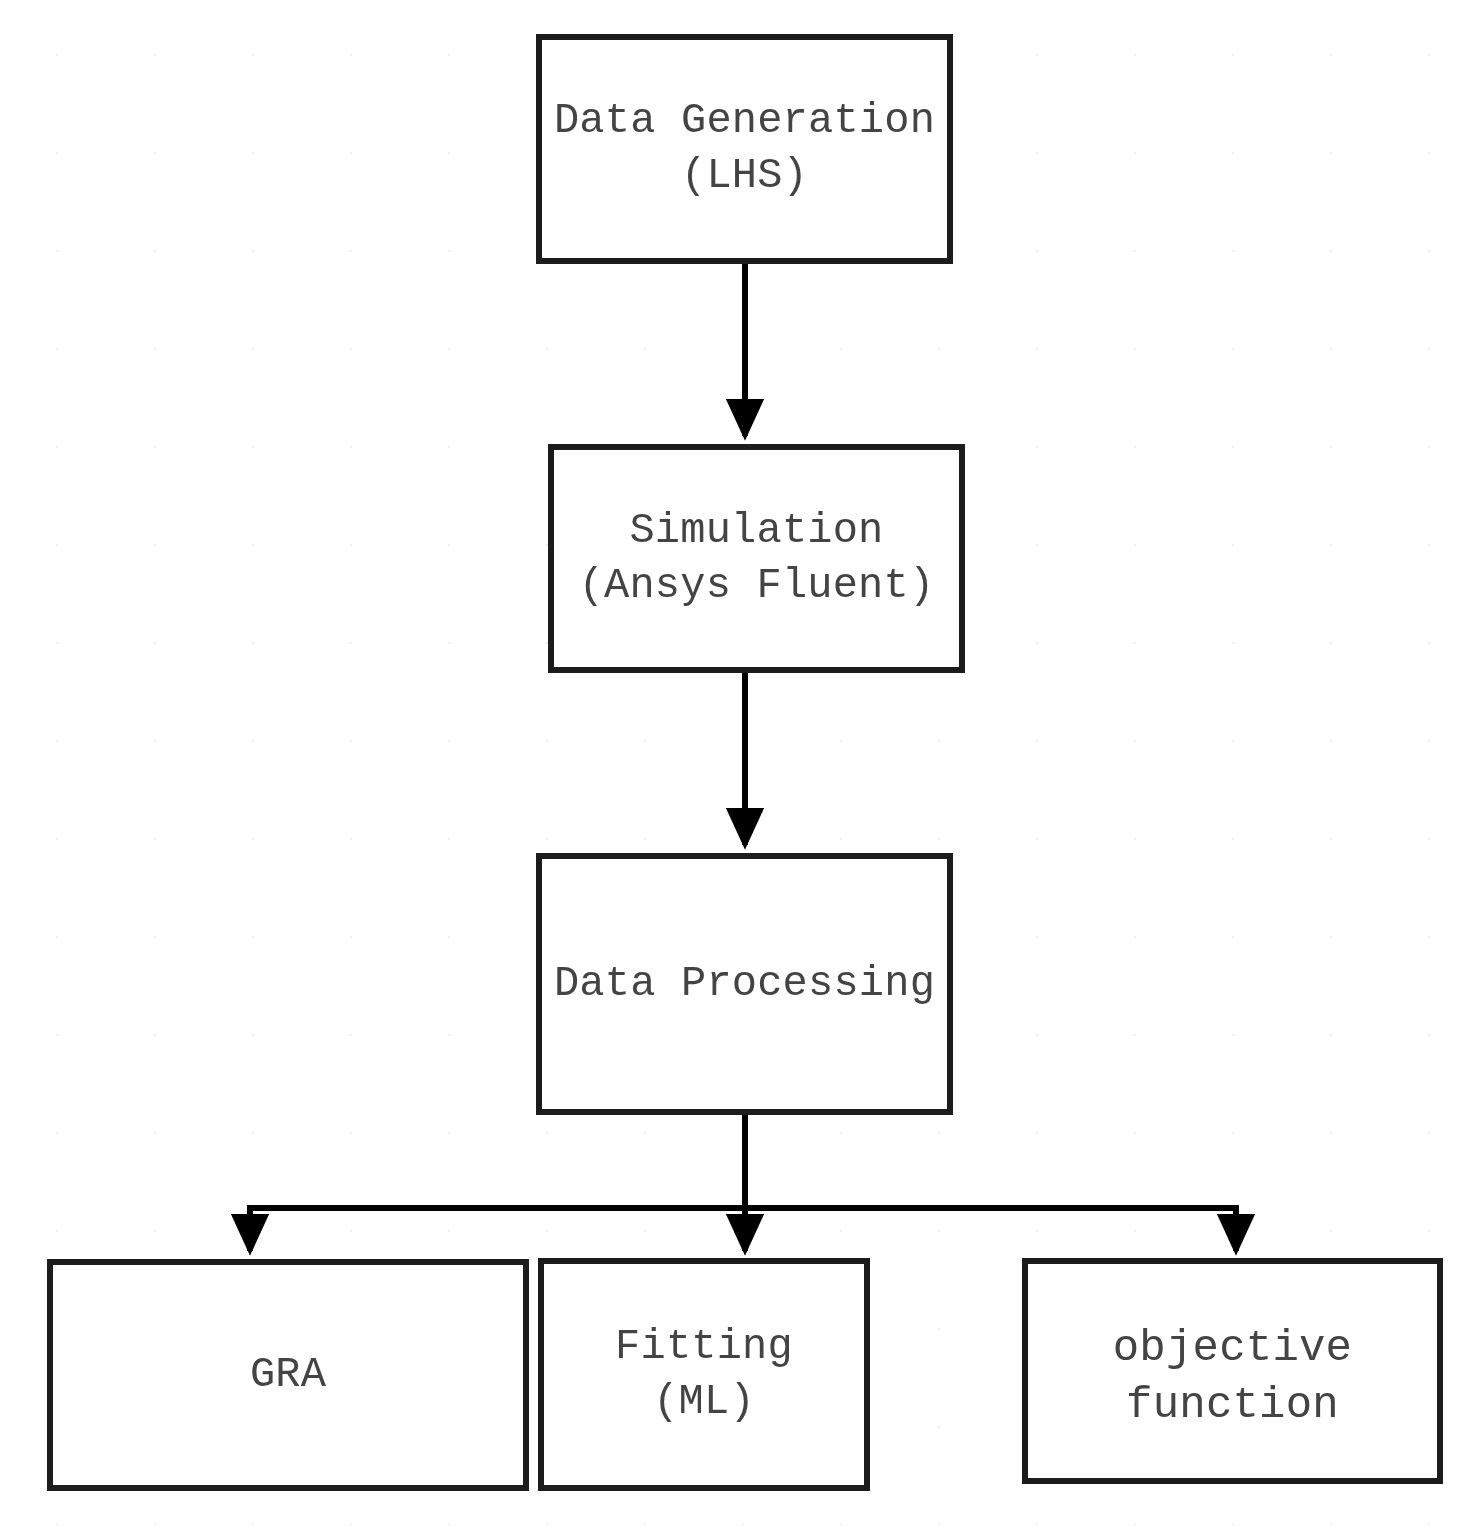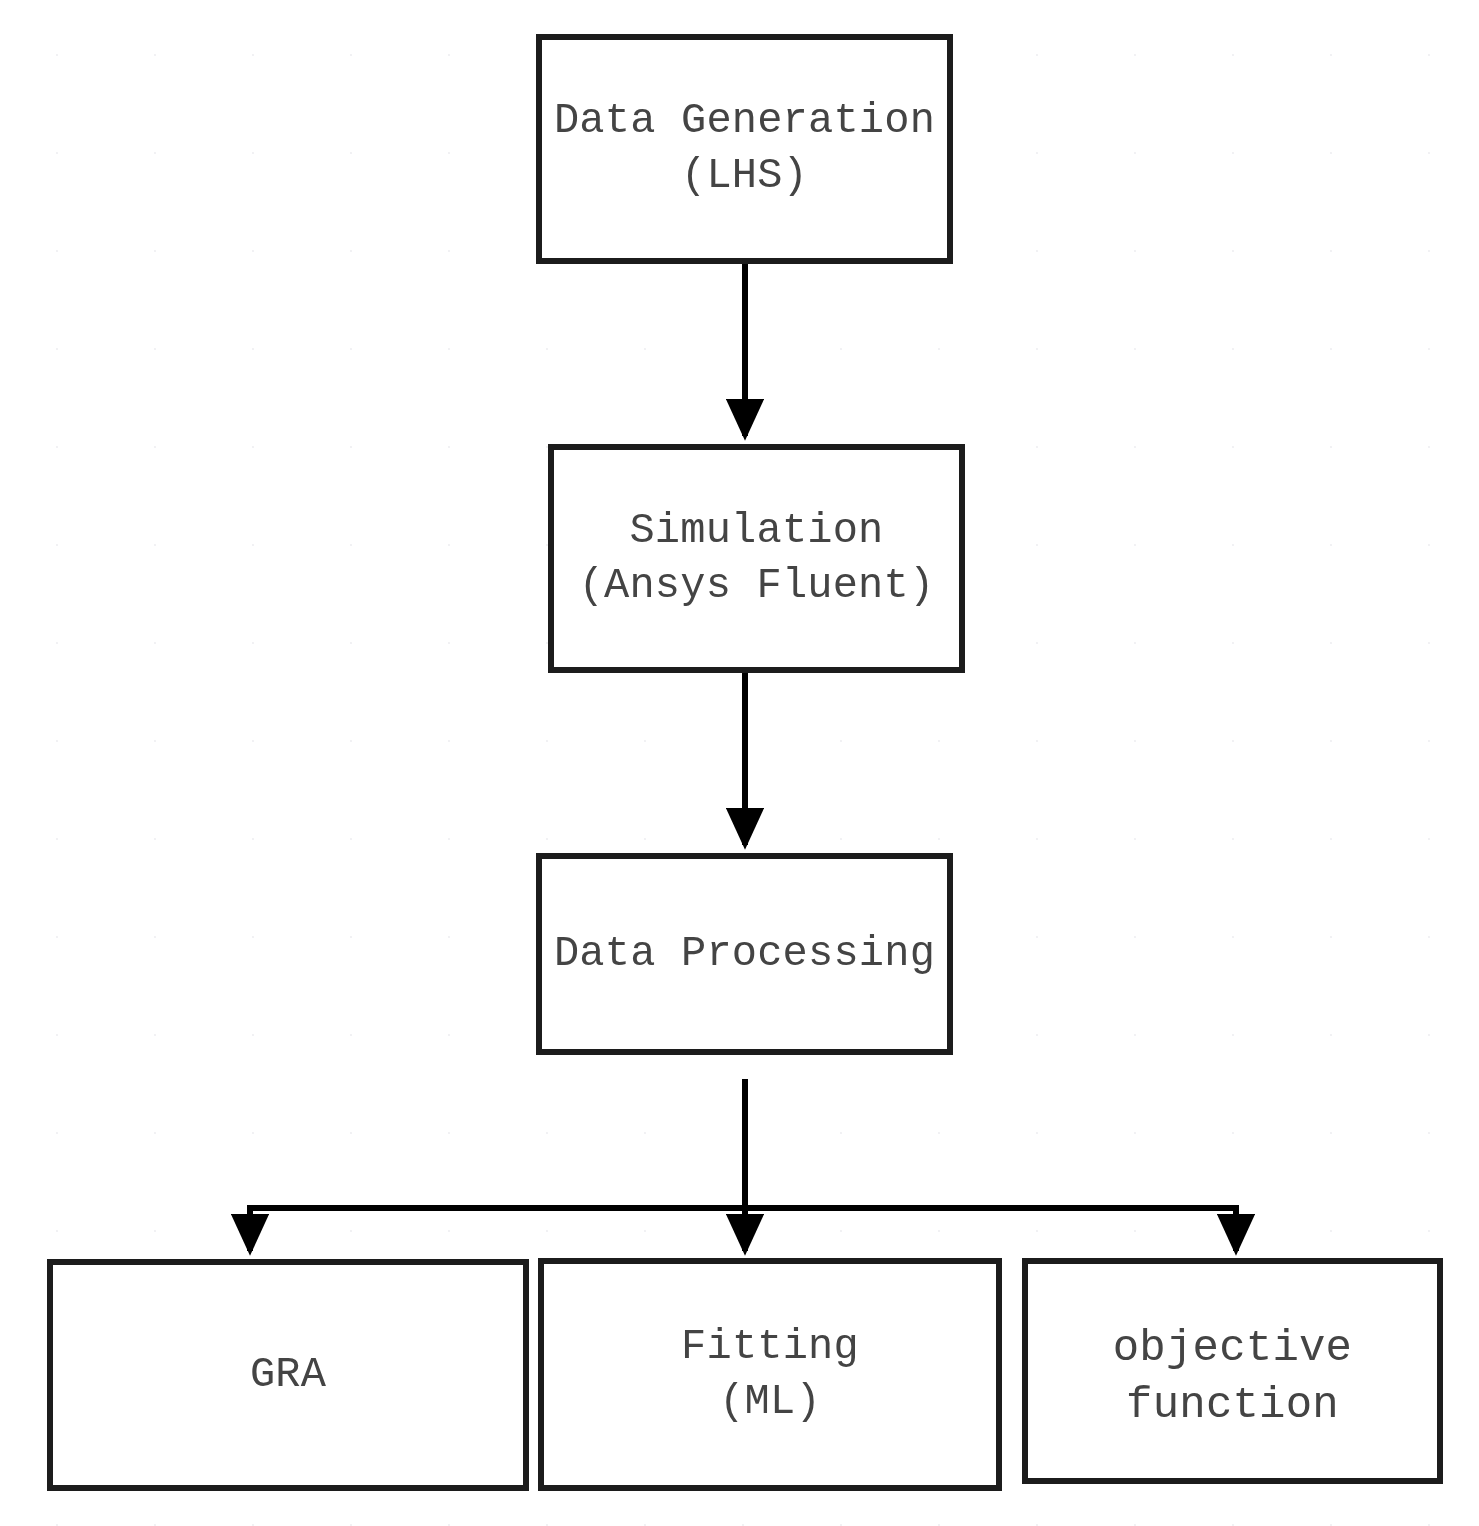--- a/index.html
+++ b/index.html
@@ -49,25 +49,25 @@
     letter-spacing: 0.2px;
     font-weight: 400;
     white-space: pre-line;
     padding: 0 10px;
     font-family: Liberation Mono, monospace;
   }
 
   
   #node-data-generation { left: 536px;  top: 34px;   width: 417px; height: 230px; }
   #node-simulation      { left: 540px;  top: 444px;  width: 417px; height: 229px; margin-left: 8px; }
-  #node-data-processing { left: 536px;  top: 853px;  width: 417px; height: 202px; }
+  #node-data-processing { left: 536px;  top: 853px;  width: 417px; height: 262px; }
 
   
   #node-gra               { left: 47px;   top: 1259px; width: 482px; height: 232px; }
-  #node-fitting           { left: 538px;  top: 1258px; width: 464px; height: 233px; }
+  #node-fitting           { left: 538px;  top: 1258px; width: 332px; height: 233px; }
   #node-objective-function{ left: 1022px; top: 1258px; width: 421px; height: 226px; }
 
   #node-objective-function .node-label { font-size: 44px; margin-top: 12px; }
 </style>
 </head>
 <body>
 
 <div id="canvas">
 
   <svg id="edges" viewBox="0 0 1479 1526" width="1479" height="1526" xmlns="http://www.w3.org/2000/svg">

